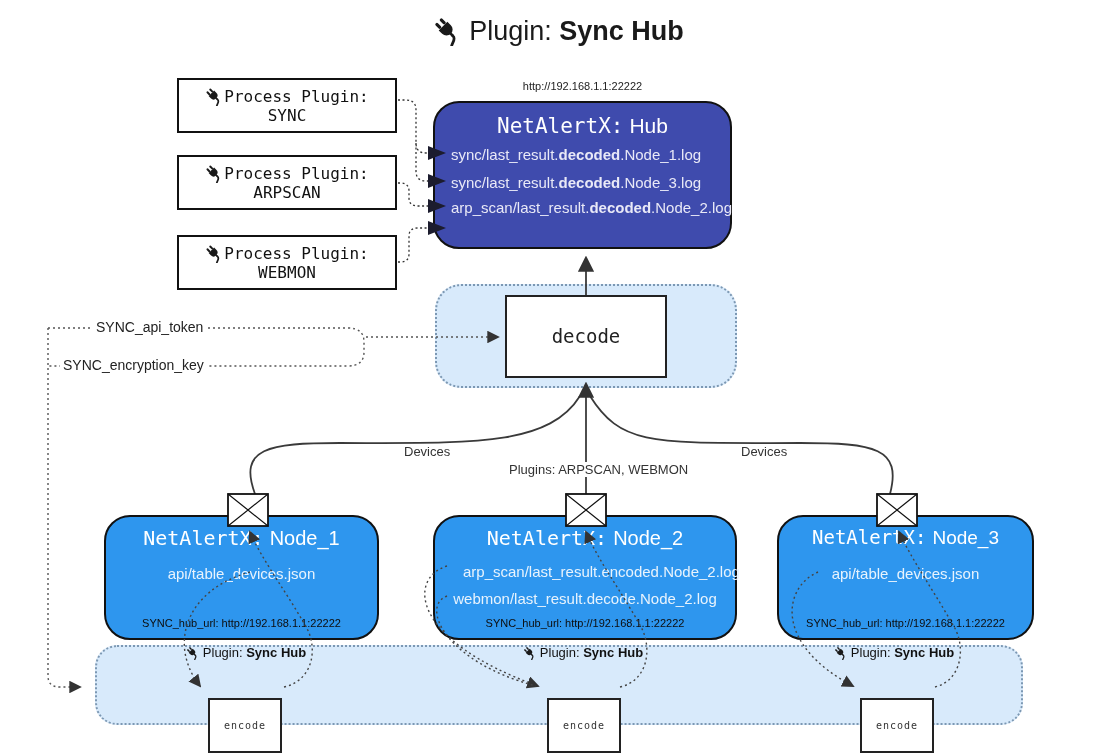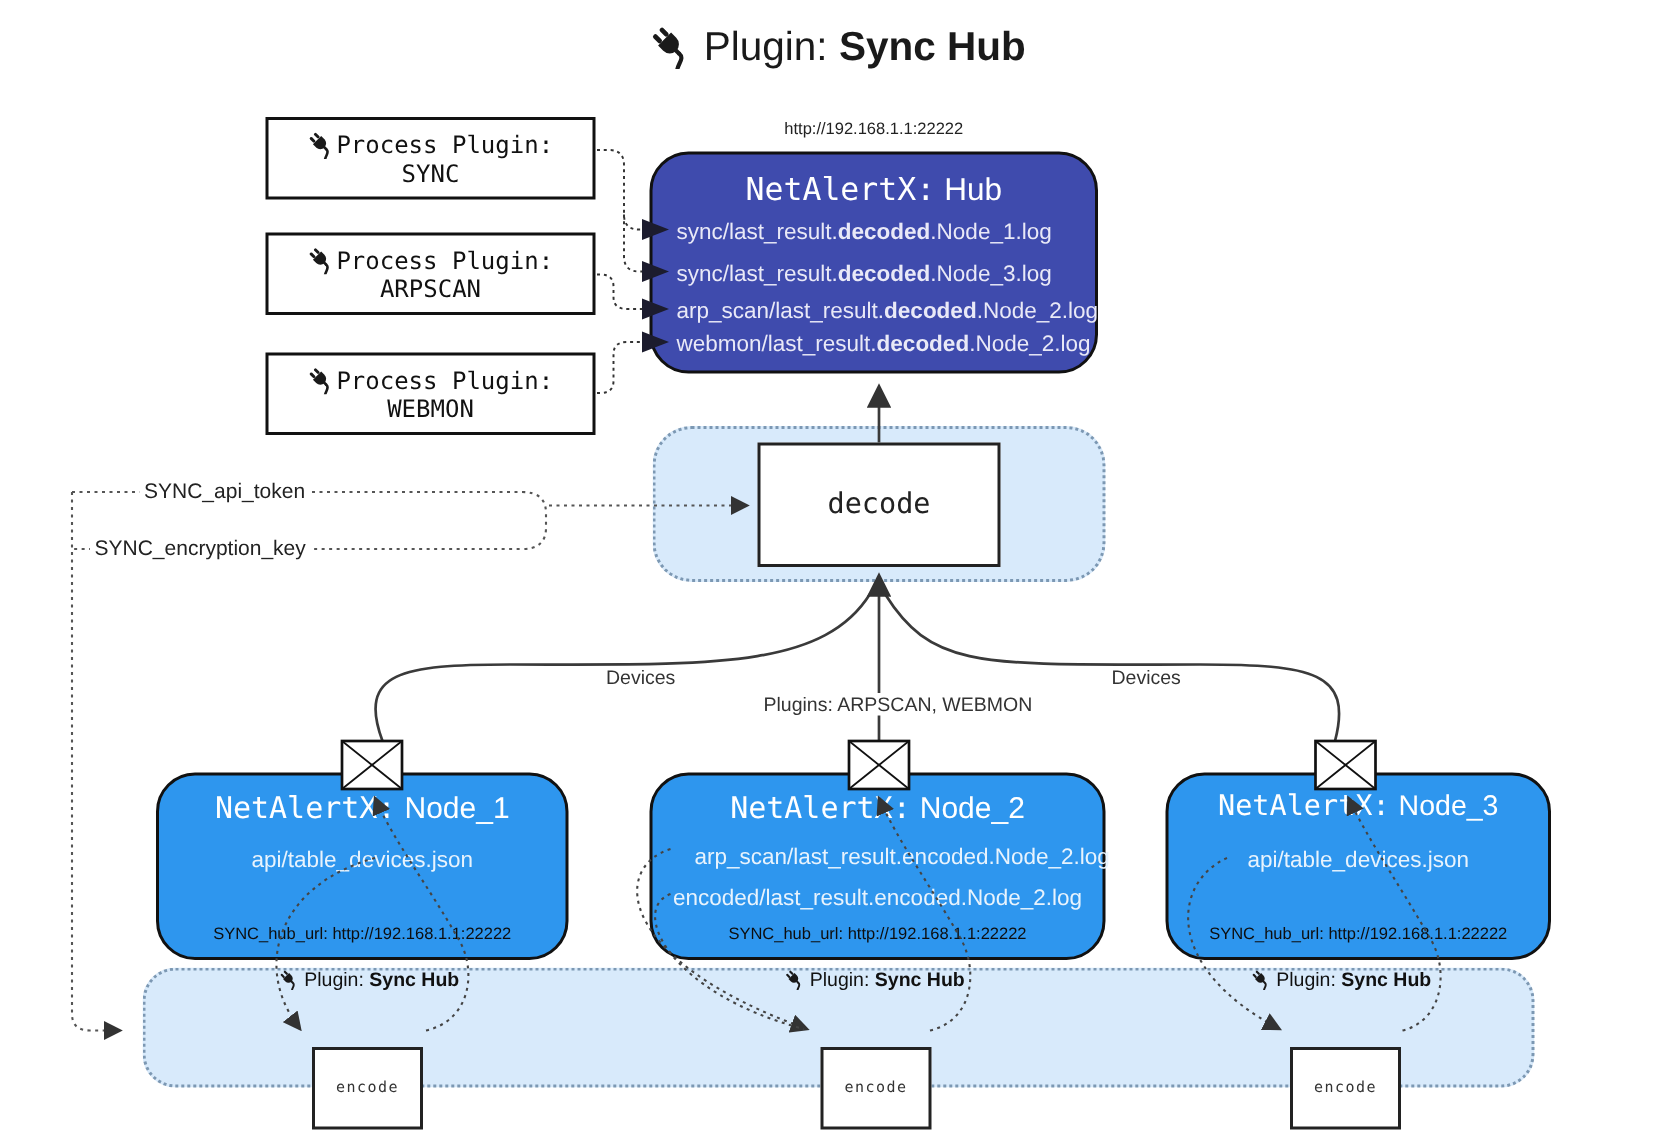--- a/index.html
+++ b/index.html
@@ -123,39 +123,38 @@
   </div>
 
   <div class="hub-url">http://192.168.1.1:22222</div>
   <div class="hub">
     <div class="hub-title">
       <span class="mono">NetAlertX:</span><b>Hub</b>
     </div>
     <div class="hub-line" style="top:41px;"><span>sync/last_result.</span><b>decoded</b><span>.Node_1.log</span></div>
     <div class="hub-line" style="top:69px;"><span>sync/last_result.</span><b>decoded</b><span>.Node_3.log</span></div>
     <div class="hub-line" style="top:94px;"><span>arp_scan/last_result.</span><b>decoded</b><span>.Node_2.log</span></div>
-    <div class="hub-line" style="top:116px;"><span>webmon/last_result.</span><b>decoded</b><span>.Node_2.log</span></div>
   </div>
 
   <div class="panel decode-panel"></div>
   <div class="decode-box">decode</div>
 
   <div class="node" style="left:104px; width:275px;">
     <div class="node-title">
       <span class="mono">NetAlertX:</span><b>Node_1</b>
     </div>
     <div class="node-file" style="top:47px;">api/table_devices.json</div>
     <div class="node-url">SYNC_hub_url: http://192.168.1.1:22222</div>
   </div>
   <div class="node" style="left:433px; width:304px;">
     <div class="node-title">
       <span class="mono">NetAlertX:</span><b>Node_2</b>
     </div>
     <div class="node-file" style="top:45px;padding-left:28px;">arp_scan/last_result.encoded.Node_2.log</div>
-    <div class="node-file" style="top:72px;">encoded/last_result.encoded.Node_2.log</div>
+    <div class="node-file" style="top:72px;">webmon/last_result.decode.Node_2.log</div>
     <div class="node-url">SYNC_hub_url: http://192.168.1.1:22222</div>
   </div>
   <div class="node" style="left:777px; width:257px;">
     <div class="node-title" style="font-size:19px;">
       <span class="mono">NetAlertX:</span><b>Node_3</b>
     </div>
     <div class="node-file" style="top:47px;">api/table_devices.json</div>
     <div class="node-url">SYNC_hub_url: http://192.168.1.1:22222</div>
   </div>
 

